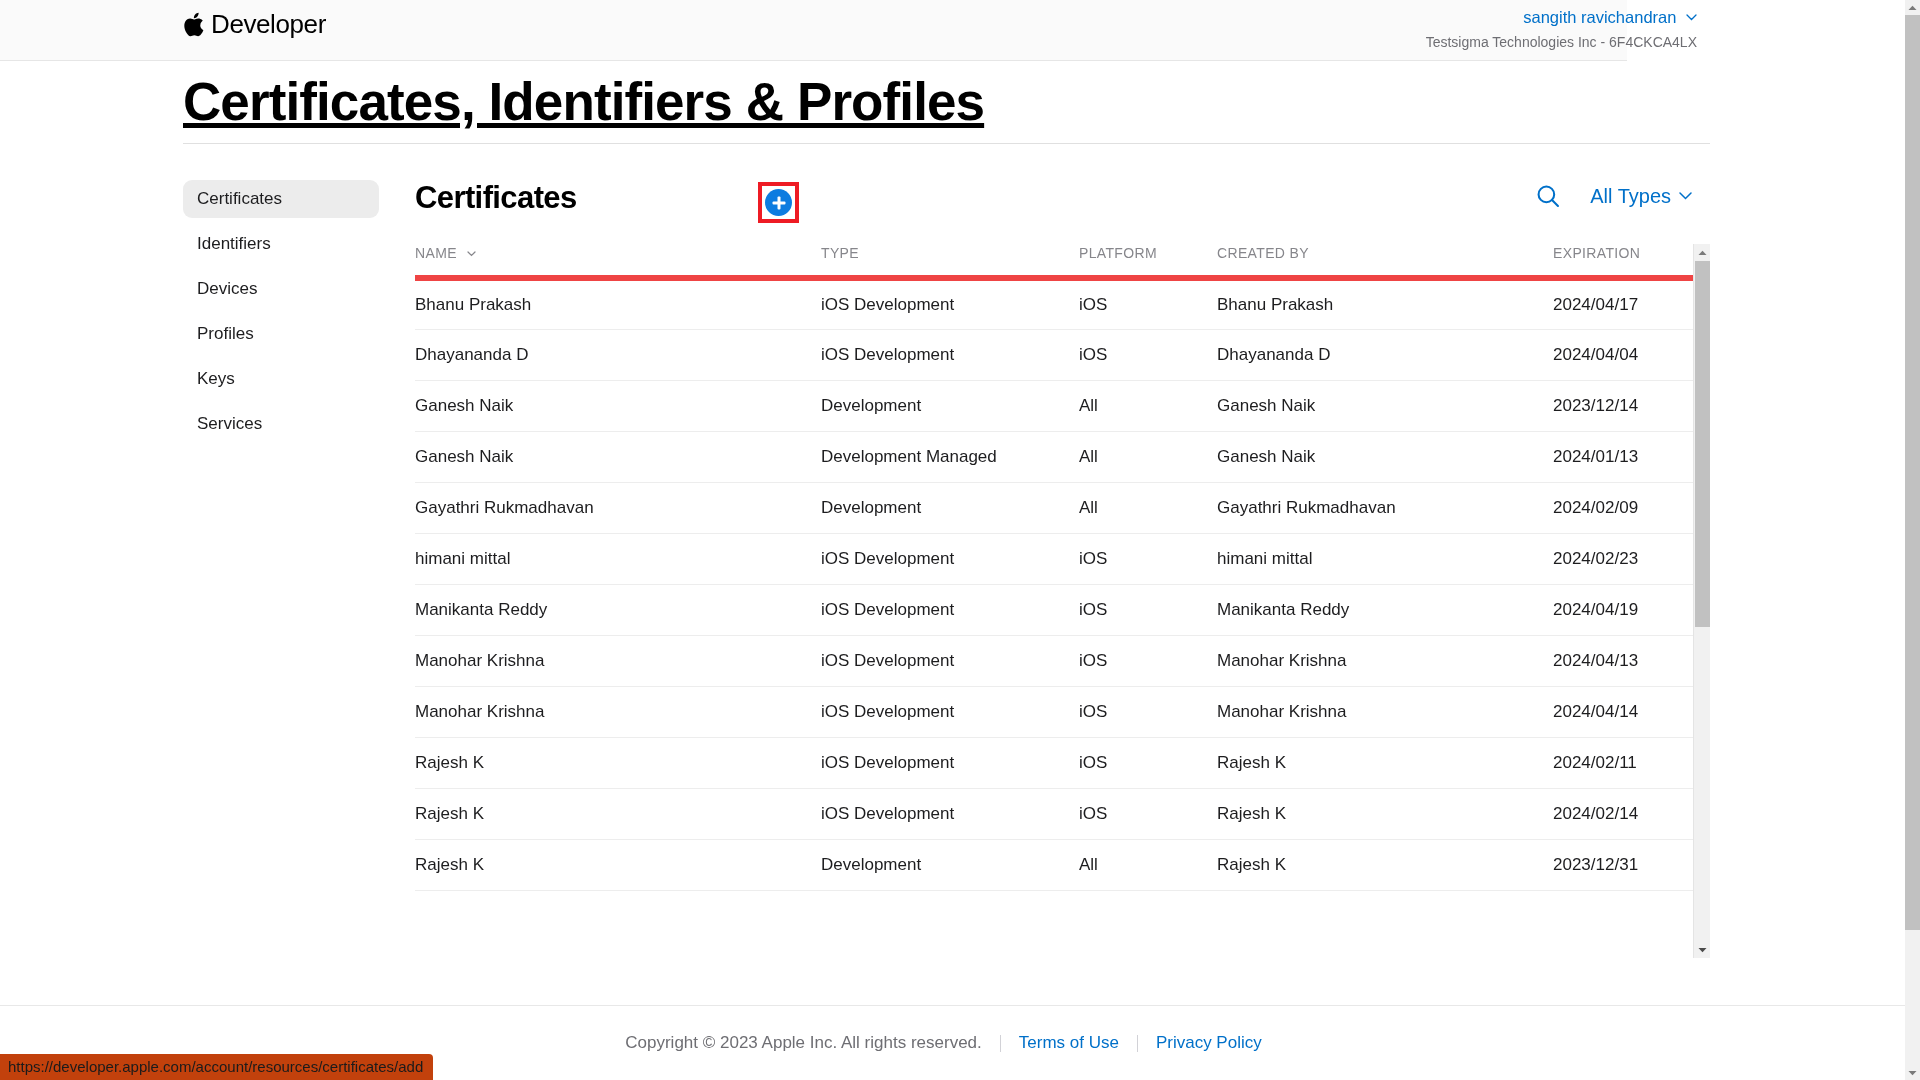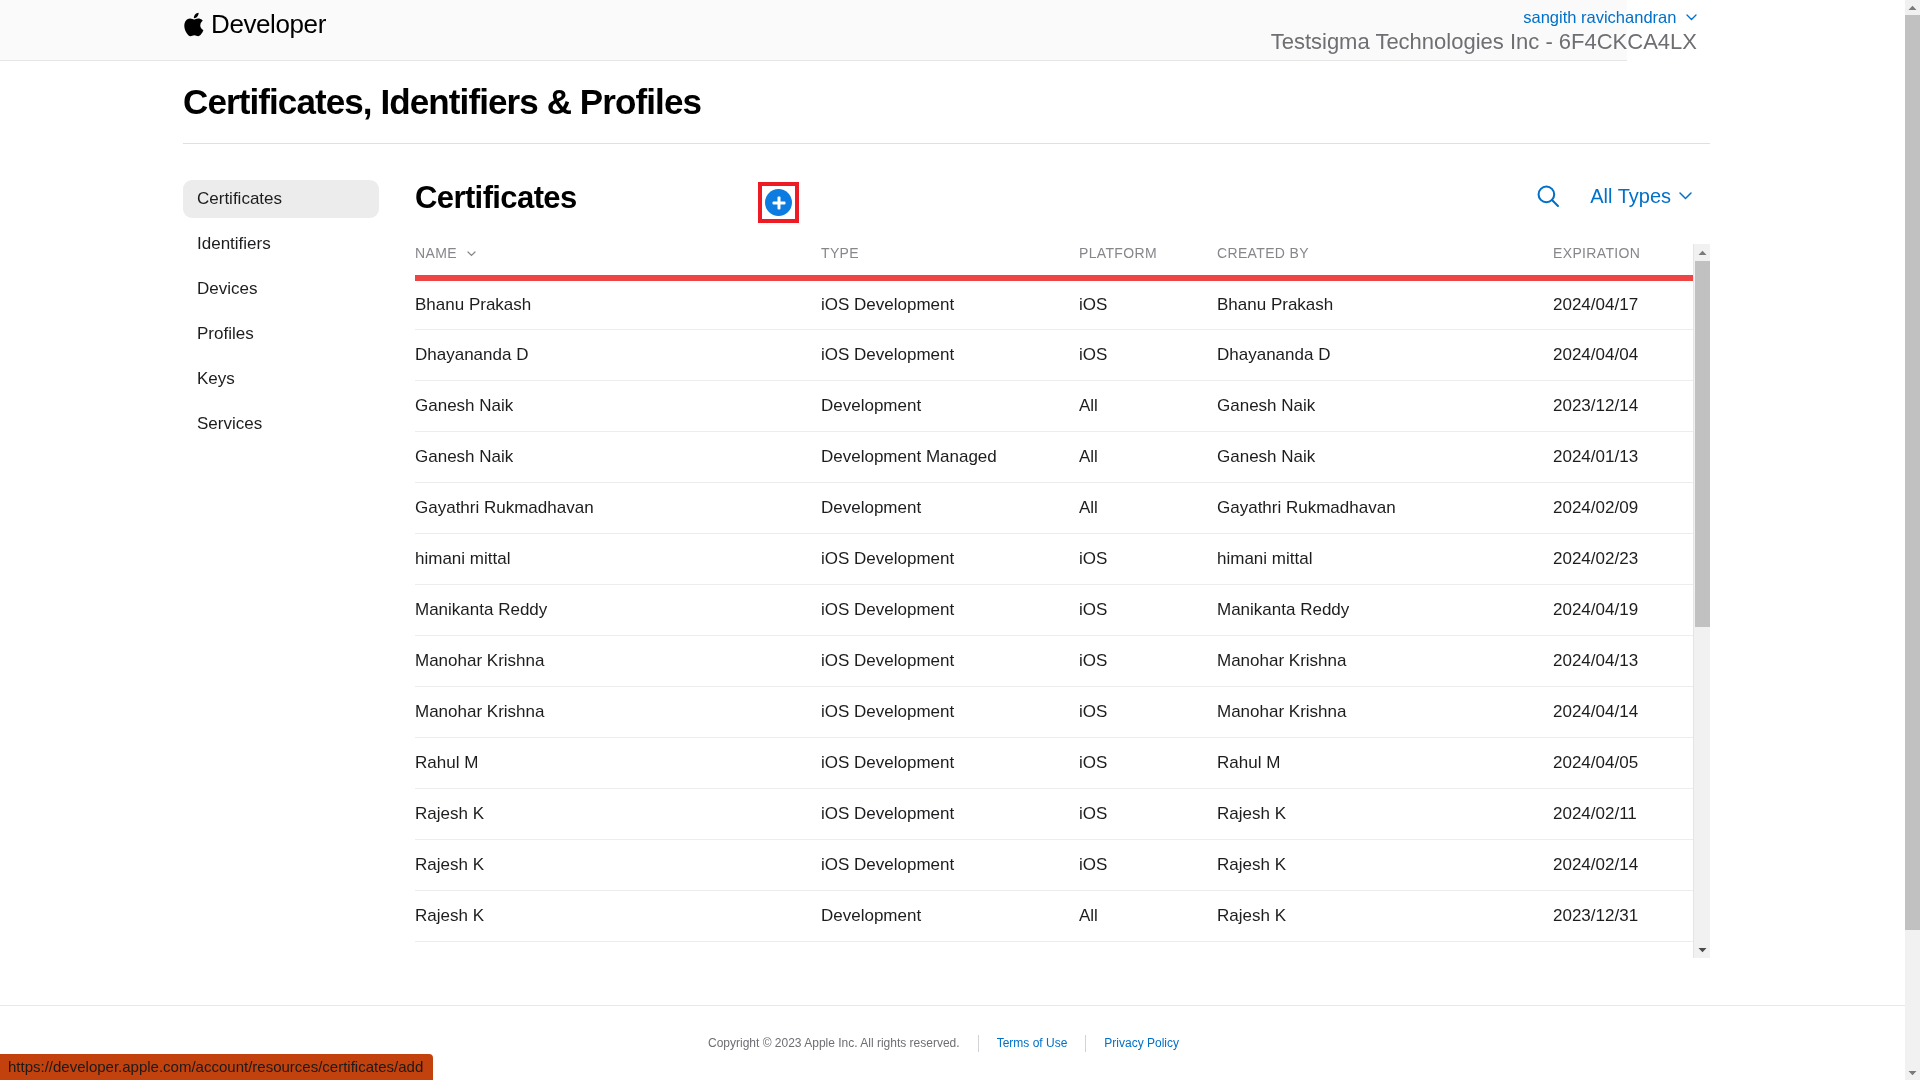--- a/index.html
+++ b/index.html
@@ -78,40 +78,41 @@
     white-space: nowrap;
     cursor: pointer;
     display: inline-block;
   }
   .account-chevron {
     display: inline-block;
     margin-left: 5px;
     vertical-align: 2px;
   }
   .account-team {
-    font-size: 22px;
+    font-size: 14px;
     color: #6e6e73;
     line-height: 24px;
     white-space: nowrap;
     margin-top: 2px;
   }
 
   
   .page-head {
     position: absolute;
     left: 183px;
     top: 78px;
     width: 1527px;
   }
   .page-title {
-    font-size: 35px;
+    font-size: 53px;
     font-weight: bold;
     letter-spacing: -0.9px;
     color: #000;
     line-height: 48px;
+    text-decoration: underline;
   }
   .page-head-rule {
     margin-top: 17px;
     height: 1px;
     background: #e0e0e0;
     width: 1527px;
   }
 
   
   .layout {
@@ -319,21 +320,21 @@
     height: 75px;
     border-top: 1px solid #e8e8e8;
     background: #ffffff;
     display: flex;
     align-items: center;
     justify-content: center;
   }
   .footer-inner {
     display: flex;
     align-items: center;
-    font-size: 12px;
+    font-size: 17px;
     color: #6e6e73;
     gap: 0;
   }
   .footer-copy { padding-right: 18px; }
   .footer-sep {
     width: 1px;
     height: 17px;
     background: #d2d2d7;
   }
   .footer-link {
@@ -534,27 +535,20 @@
                 <td class="col-expiration">2024/04/13</td>
               </tr>
               <tr>
                 <td class="col-name">Manohar Krishna</td>
                 <td class="col-type">iOS Development</td>
                 <td class="col-platform">iOS</td>
                 <td class="col-createdby">Manohar Krishna</td>
                 <td class="col-expiration">2024/04/14</td>
               </tr>
               <tr>
-                <td class="col-name">Rahul M</td>
-                <td class="col-type">iOS Development</td>
-                <td class="col-platform">iOS</td>
-                <td class="col-createdby">Rahul M</td>
-                <td class="col-expiration">2024/04/05</td>
-              </tr>
-              <tr>
                 <td class="col-name">Rajesh K</td>
                 <td class="col-type">iOS Development</td>
                 <td class="col-platform">iOS</td>
                 <td class="col-createdby">Rajesh K</td>
                 <td class="col-expiration">2024/02/11</td>
               </tr>
               <tr>
                 <td class="col-name">Rajesh K</td>
                 <td class="col-type">iOS Development</td>
                 <td class="col-platform">iOS</td>

